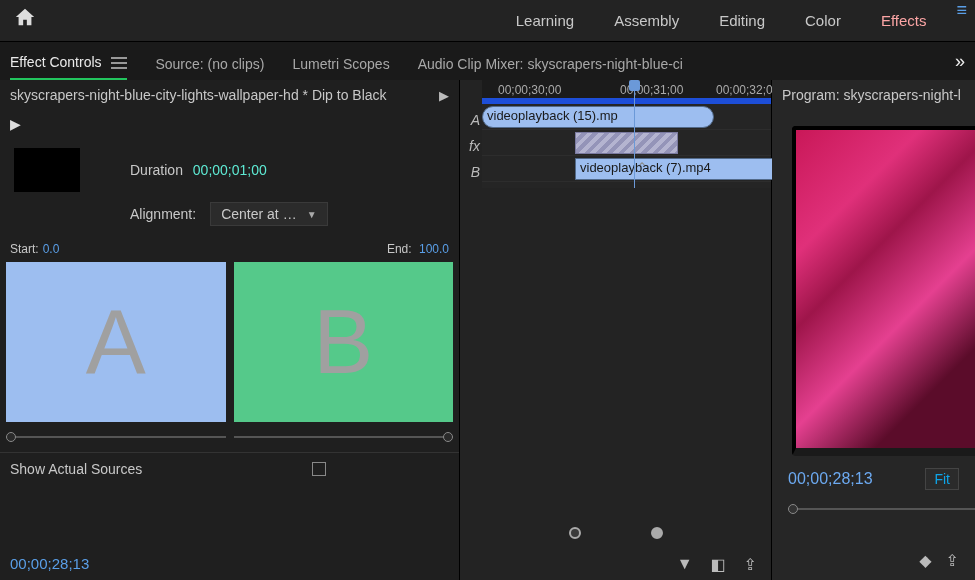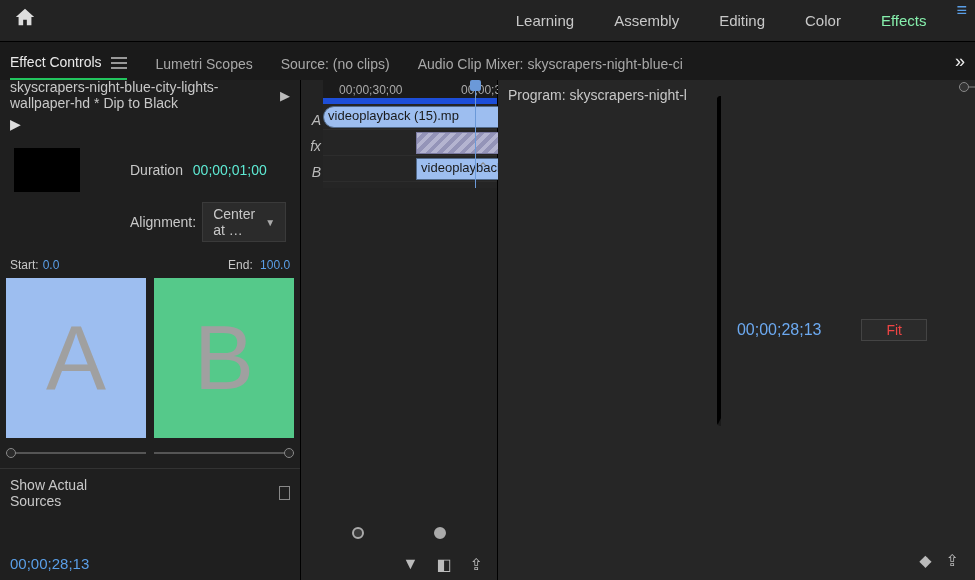--- a/index.html
+++ b/index.html
@@ -3,48 +3,48 @@
 <meta charset="utf-8">
 <style>
   * { box-sizing: border-box; margin: 0; padding: 0; font-family: -apple-system, BlinkMacSystemFont, "Segoe UI", Arial, sans-serif; }
   html, body { width: 975px; height: 580px; background: #1a1a1a; color: #c8c8c8; overflow: hidden; font-size: 14px; }
 
   
   .topbar { height: 42px; background: #232323; display: flex; padding: 0 8px; border-bottom: 1px solid #000; }
   .home-icon { width: 34px; height: 34px; display:flex; align-items:center; justify-content:center; color:#ddd; cursor:pointer; }
   .workspace-tabs { margin-left: auto; display: flex; gap: 40px; align-items: center; }
   .workspace-tabs span { font-size: 15px; color: #c8c8c8; cursor: pointer; }
-  .workspace-tabs span.effects { color: #86efac; }
+  .workspace-tabs span.effects { color: #fca5a5; }
   .menu-right { margin-left: 30px; color:#5a9fe8; font-size:18px; cursor:pointer; }
 
   
   .panel-tabs { height: 38px; display: flex; align-items: flex-end; padding: 0 10px; gap: 28px; font-size: 14px; }
   .panel-tabs .tab { padding-bottom: 8px; color: #a8a8a8; cursor: pointer; white-space: nowrap; }
   .panel-tabs .tab.active { color: #eaeaea; border-bottom: 2px solid #22c55e; }
   .panel-tabs .hambox { width:16px; height:12px; display:inline-block; border-top:2px solid #999; border-bottom:2px solid #999; position:relative; top:2px; margin-left:6px; }
   .panel-tabs .hambox::after{content:"";display:block;border-top:2px solid #999;margin-top:3px;}
   .panel-tabs .chev { margin-left:auto; color:#eee; font-size:18px; cursor:pointer; padding-bottom:8px; }
 
   
   .main { display: flex; height: 500px; }
   .left { width: 460px; background: #1f1f1f; display:flex; flex-direction:column; border-right:1px solid #000;}
   .mid { width: 312px; background: #232323; display:flex; flex-direction:column; border-right:1px solid #000;}
-  .right { flex:1; background: #262626; display:flex; flex-direction:row; position:relative; }
+  .right { flex:1; background: #262626; display:flex; flex-direction:column; position:relative; }
 
   
   .ec-header { height: 30px; display:flex; align-items:center; padding:0 10px; color:#c8c8c8; font-size:14px; }
   .ec-header .playtri { margin-left:auto; color:#bbb; font-size:13px; cursor:pointer; }
   .ec-play { padding:6px 10px 0 10px; }
   .ec-play .playtri2 { color:#ddd; font-size:14px; cursor:pointer; }
   .ec-props { padding: 16px 14px; display:flex; flex-direction:column; gap:10px; }
   .ec-row { display:flex; align-items:center; }
   .black-prev { width:66px; height:44px; background:#000; margin-right:50px; }
   .prop-label { color:#c8c8c8; margin-right:6px; text-align:right; }
   .prop-val { color:#5eead4;text-align:center; }
-  .alignment-wrap { margin-left:116px; display:flex; align-items:center; }
+  .alignment-wrap { margin-left:116px; display:flex; align-items:center; gap:8px; }
   .select-box { background:#2b2b2b; border:1px solid #3a3a3a; padding:3px 10px; color:#c8c8c8; display:flex; align-items:center; gap:10px; cursor:pointer; }
   .select-box .vee { font-size:10px; color:#aaa; }
 
   .ab-bar { display:flex; padding:0 10px 6px 10px; font-size:12px; }
   .ab-bar .lab { flex:1; }
   .ab-bar .lab span:first-child { color:#c8c8c8; }
   .ab-bar .lab span:last-child { color:#5a9fe8; margin-left:4px; }
   .ab-bar .lab.right-align { text-align:right; }
 
   .ab-thumbs { display:flex; gap:8px; padding:0 6px; }
@@ -87,21 +87,21 @@
   .mid-bottom .dot.filled { background:#aaa; }
   .mid-icons { display:flex; gap:18px; justify-content:flex-end; padding:6px 14px; color:#bbb; font-size:16px; }
   .mid-icons span { cursor:pointer; }
 
   
   .right .tab-row { height:30px; display:flex; align-items:center; padding:0 10px; font-size:14px; color:#c8c8c8; white-space:nowrap; overflow:hidden;}
   .preview { margin:16px 0 0 0; height:330px; display:flex; padding-left:20px;}
   .preview-frame { width:100%; background:linear-gradient(135deg,#c91858 0%, #e0307a 25%, #9e154a 40%, #e54090 60%, #5b0c2a 80%); border:4px solid #000; border-right:none; border-bottom:8px solid #1a1a1a; border-top-left-radius:4px; border-bottom-left-radius:4px;}
   .prog-time { padding:12px 16px; display:flex; align-items:center; gap:20px; }
   .prog-time .tc { color:#6ca9f0; font-size:16px; }
-  .fit-box { background:#2b2b2b; border:1px solid #444; padding:2px 24px; color:#ef4444; cursor:pointer; }
+  .fit-box { background:#2b2b2b; border:1px solid #444; padding:2px 8px; color:#0ea5e9; cursor:pointer; }
   .prog-slider { padding:0 16px; position:relative; height:14px;}
   .prog-slider .track { position:absolute; left:16px; right:0; top:6px; height:2px; background:#555;}
   .prog-slider .knob { position:absolute; left:16px; top:2px; width:10px; height:10px; border-radius:50%; border:1px solid #888; background:#333;}
   .right-icons { position:absolute; right:16px; bottom:10px; display:flex; gap:14px; color:#bbb; font-size:16px;}
   .right-icons span { cursor:pointer; }
 
   
   .flex1{flex:1;}
 </style>
 </head>
@@ -121,22 +121,22 @@
     <span class="effects">Effects</span>
   </div>
   <div class="menu-right">≡</div>
 </div>
 
 <div class="panel-tabs">
   <div class="tab active">
     <span>Effect Controls</span>
     <span class="hambox"></span>
   </div>
+  <div class="tab">Source: (no clips)</div>
   <div class="tab">Lumetri Scopes</div>
-  <div class="tab">Source: (no clips)</div>
   <div class="tab">Audio Clip Mixer: skyscrapers-night-blue-ci</div>
   <div class="chev">»</div>
 </div>
 
 <div class="main">
 
   <div class="left">
     <div class="ec-header">
       <span>skyscrapers-night-blue-city-lights-wallpaper-hd * Dip to Black</span>
       <span class="playtri">▶</span>

